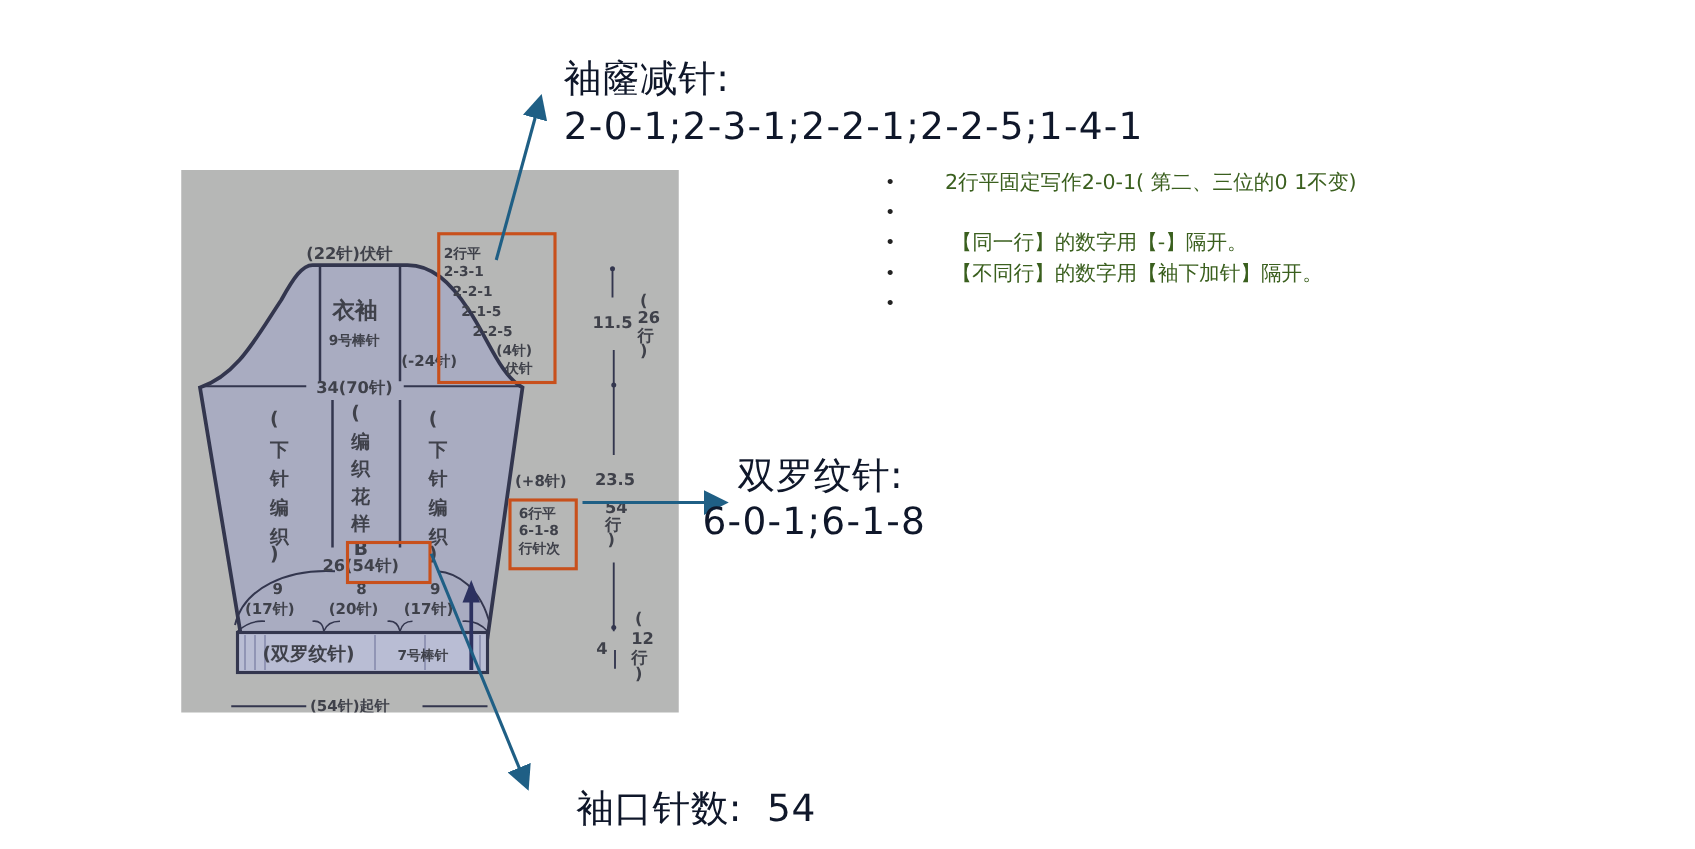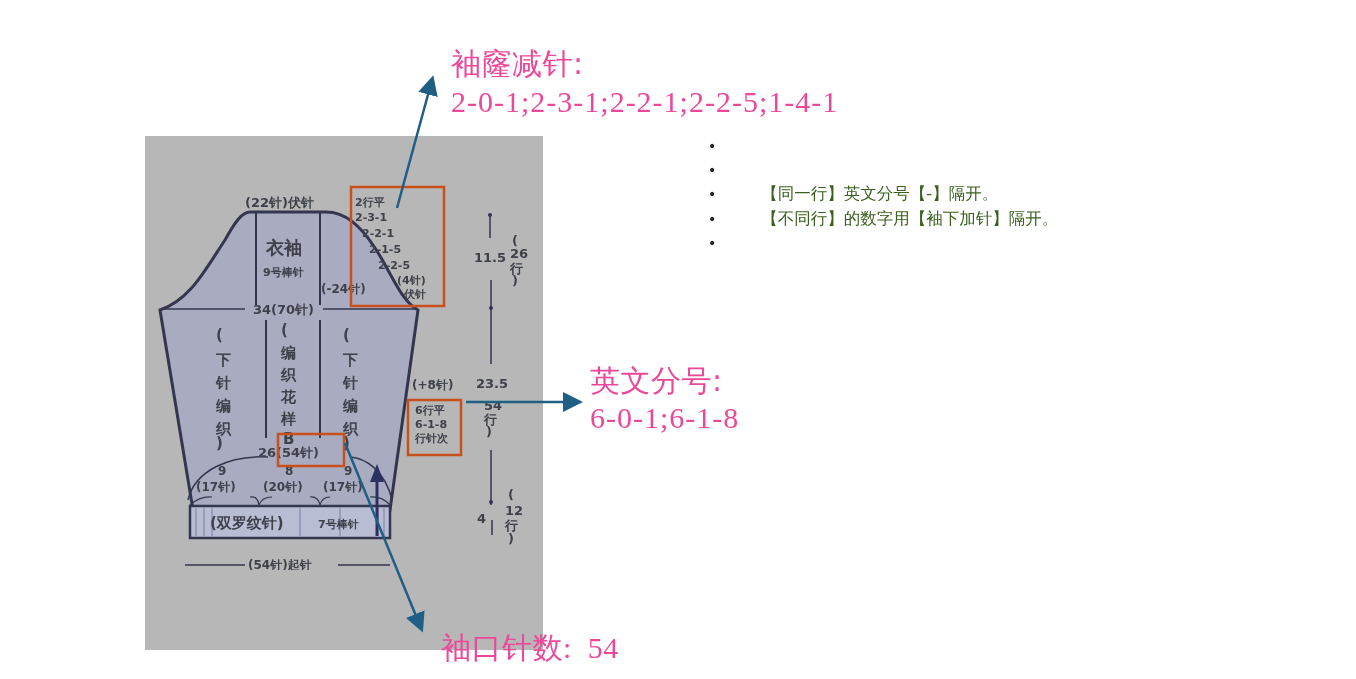--- a/index.html
+++ b/index.html
@@ -2,27 +2,27 @@
 <html><head>
 <meta charset="utf-8">
 <style>
   html, body { margin: 0; padding: 0; }
   body {
     width: 1356px; height: 679px; position: relative; overflow: hidden;
     background: #ffffff;
     font-family: "DejaVu Sans", "Liberation Sans", sans-serif;
   }
   .abs { position: absolute; }
-  .green { color: #ec4899; }
+  .green { color: #0f172a; }
   .big-title { font-size: 30px; line-height: 36px; white-space: nowrap; letter-spacing: 0.5px; }
-  .big-code  { font-size: 30px; line-height: 36px; white-space: nowrap; letter-spacing: 1px; font-family: Liberation Serif, serif; }
+  .big-code  { font-size: 30px; line-height: 36px; white-space: nowrap; letter-spacing: 1px; }
   .notes { left: 706px; top: 134px; font-size: 16.5px; line-height: 24.2px; color: #3a5f1e; }
   .note-row { display: flex; white-space: nowrap; }
   .bullet { width: 48px; flex: none; color: #222; font-size: 14px; padding-left: 2px; }
-  .photo { left: 145px; top: 136px; width: 398px; height: 514px; background: #b6b7b6; }
+  .photo { left: 145px; top: 136px; width: 398px; height: 434px; background: #b6b7b6; }
   svg text { font-family: "DejaVu Sans", "Liberation Sans", sans-serif; fill: #3f414a; font-weight: bold; }
 </style>
 </head>
 <body>
 
 <div class="abs photo">
   <svg width="398" height="434" viewBox="145 136 398 434" xmlns="http://www.w3.org/2000/svg">
 
     <path d="M160,310 C190,300 205,270 225,240 C235,222 242,212 250,212 L326,212 C345,212 360,225 375,248 C390,270 400,300 418,310 L390,510 L193,510 Z" fill="#a9acc1" stroke="#33364e" stroke-width="3"></path>
 
@@ -162,35 +162,36 @@
   <rect x="278" y="434" width="66" height="32" fill="none" stroke="#c8501c" stroke-width="2.5"></rect>
 
   <line x1="397" y1="208" x2="432" y2="80" stroke="#1f5f85" stroke-width="2.5" marker-end="url(#ah)"></line>
   <line x1="466" y1="402" x2="578" y2="402" stroke="#1f5f85" stroke-width="2.5" marker-end="url(#ah)"></line>
   <line x1="345" y1="443" x2="421" y2="628" stroke="#1f5f85" stroke-width="2.5" marker-end="url(#ah)"></line>
 </svg>
 
 <div class="abs big-title green" style="left:451px;top:46px;">袖窿减针:</div>
 <div class="abs big-code green" style="left:451px;top:84px;">2-0-1;2-3-1;2-2-1;2-2-5;1-4-1</div>
 
-<div class="abs big-title green" style="left:590px;top:363px;">英文分号:</div>
-<div class="abs big-code green" style="left:590px;top:400px;">6-0-1;6-1-8</div>
+<div class="abs big-title green" style="left:590px;top:363px;">双罗纹针:</div>
+<div class="abs big-code green" style="left:562px;top:400px;">6-0-1;6-1-8</div>
 
-<div class="abs big-title green" style="left:441px;top:630px;white-space:pre;font-family:Liberation Serif, serif;">袖口针数:  54</div>
+<div class="abs big-title green" style="left:461px;top:630px;white-space:pre;">袖口针数:  54</div>
 
 <div class="abs notes">
   <div class="note-row">
     <span class="bullet">•</span>
+    <span>2行平固定写作2-0-1( 第二、三位的0 1不变)</span>
   </div>
   <div class="note-row">
     <span class="bullet">•</span>
   </div>
   <div class="note-row">
     <span class="bullet">•</span>
-    <span style="white-space:pre"> 【同一行】英文分号【-】隔开。</span>
+    <span style="white-space:pre"> 【同一行】的数字用【-】隔开。</span>
   </div>
   <div class="note-row">
     <span class="bullet">•</span>
     <span style="white-space:pre"> 【不同行】的数字用【袖下加针】隔开。</span>
   </div>
   <div class="note-row">
     <span class="bullet">•</span>
   </div>
 </div>
 

